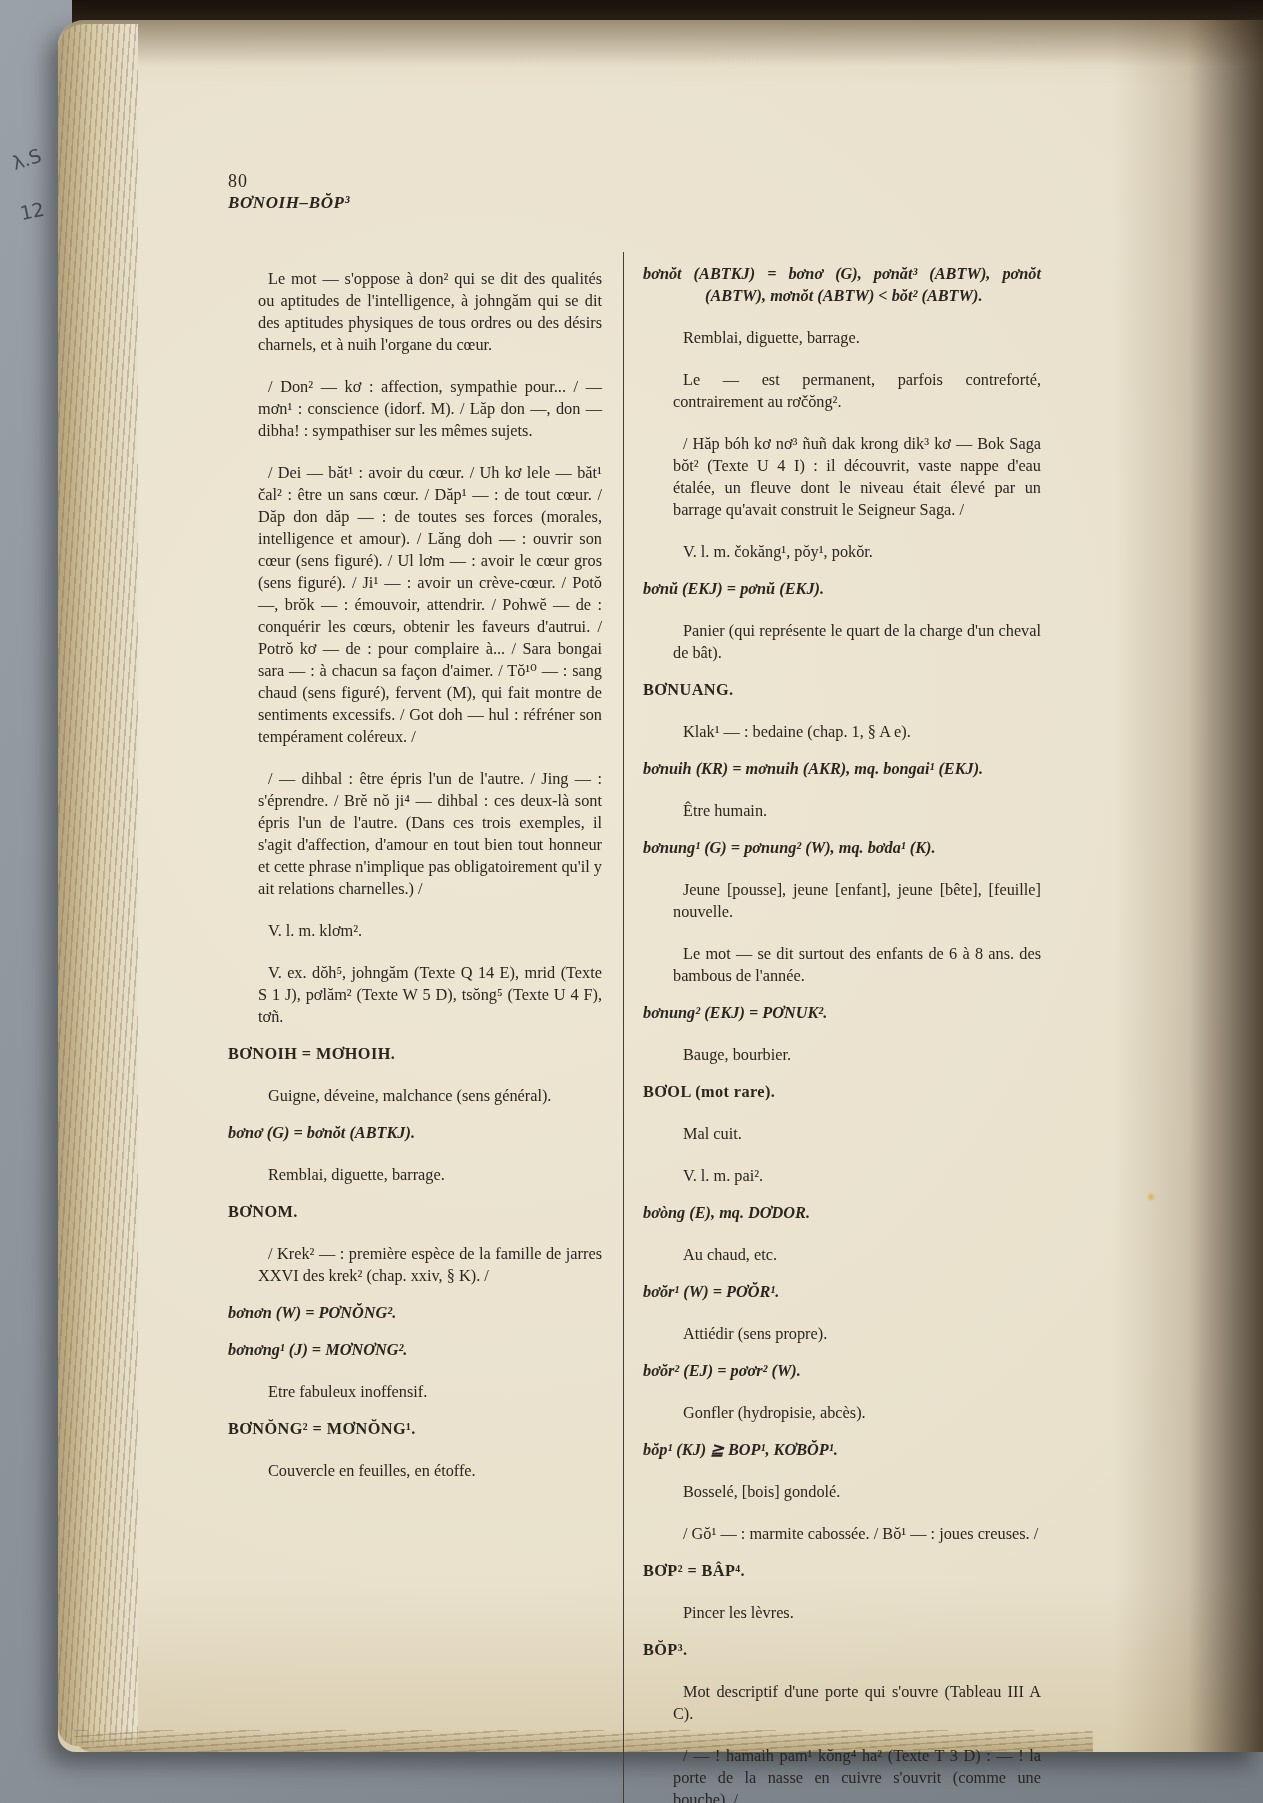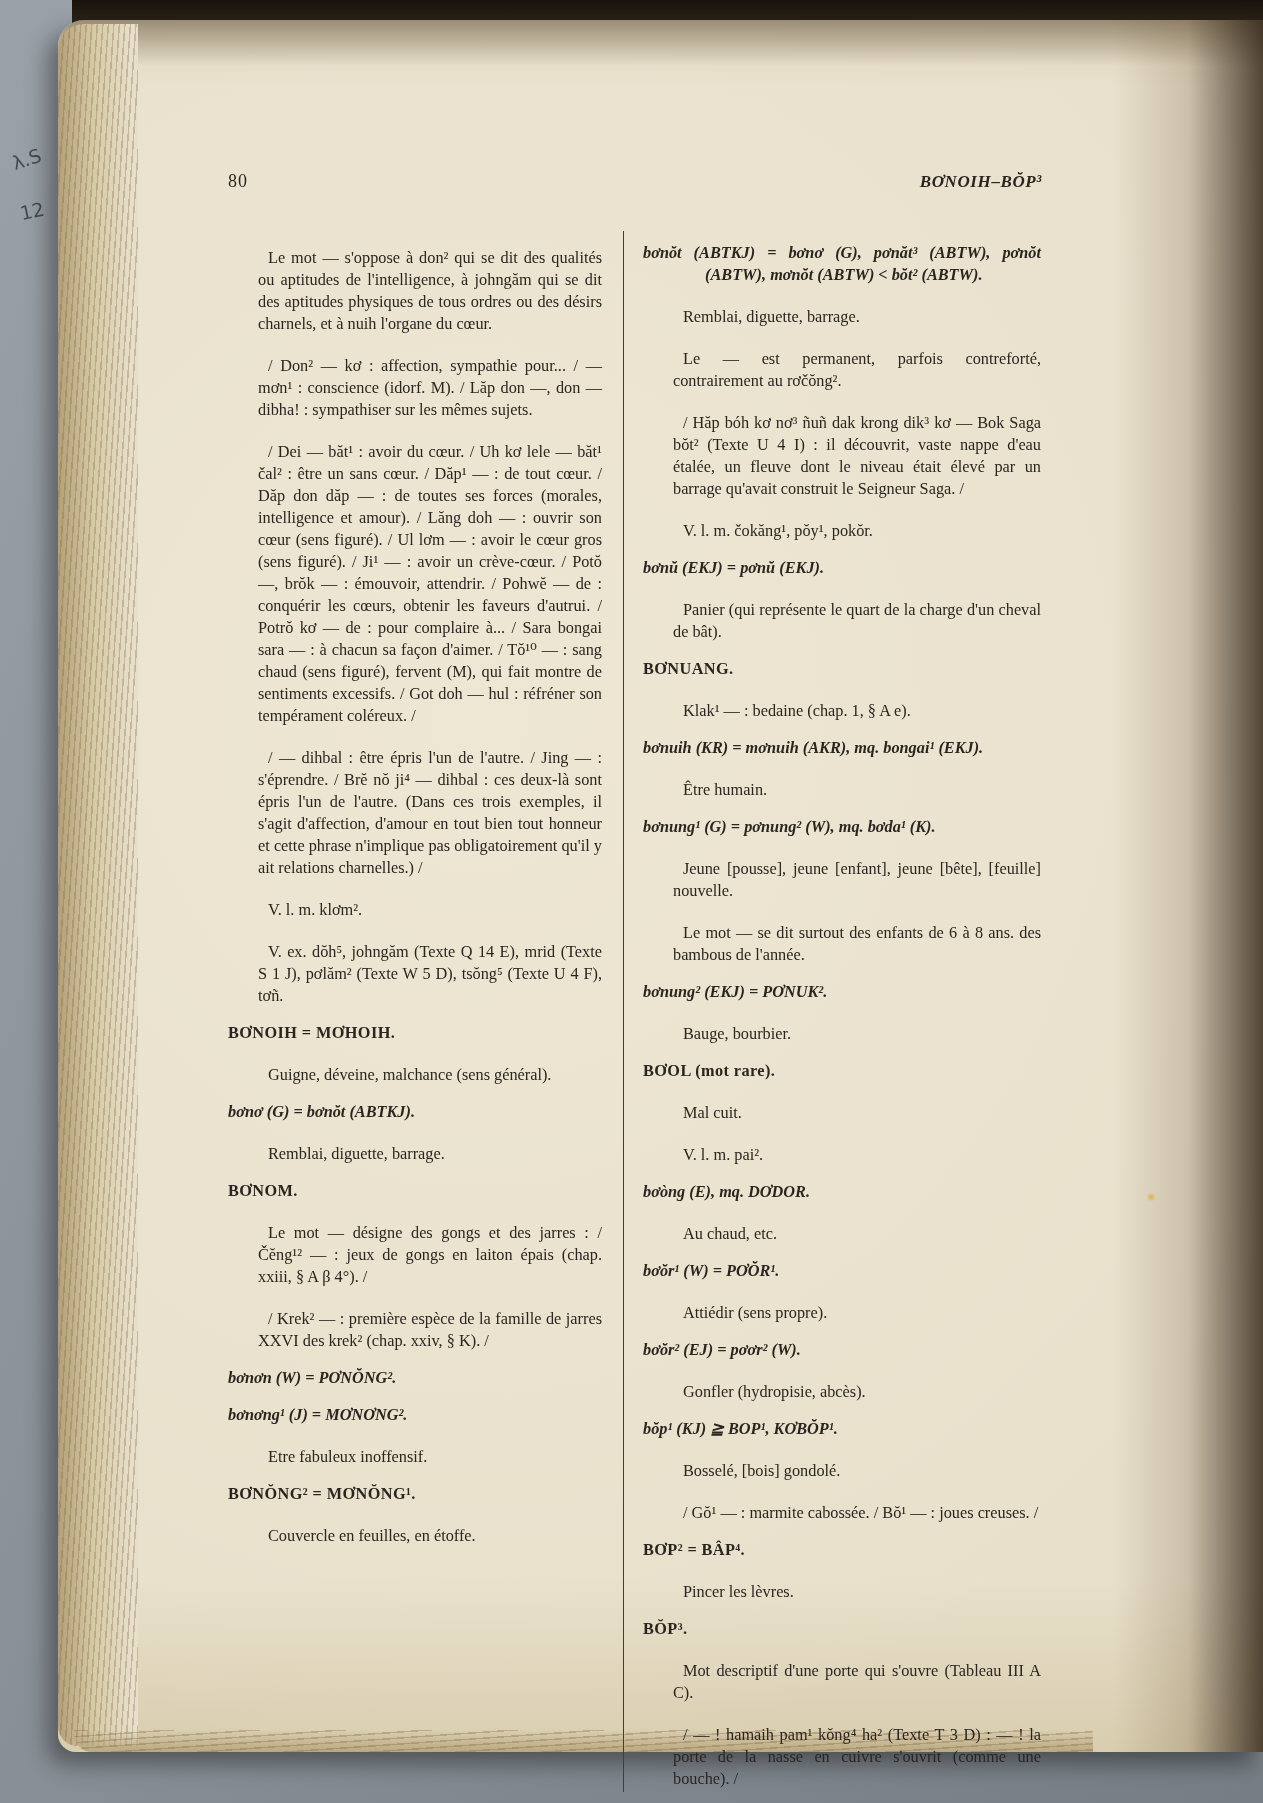--- a/index.html
+++ b/index.html
@@ -41,21 +41,21 @@
   }
   .gutter-shadow{
     position:absolute;top:0;right:0;bottom:0;width:150px;
     background:linear-gradient(to right, rgba(0,0,0,0) 0%, rgba(103,78,48,.22) 50%, rgba(43,30,17,.80) 100%);
     pointer-events:none;
   }
   .content{
     position:absolute;left:170px;top:150px;width:814px;
     color:#2b2520;font-size:16.3px;line-height:22px;
   }
-  .hdr{display:flex;justify-content:space-between;align-items:baseline;}
+  .hdr{display:flex;justify-content:space-between;align-items:baseline;flex-direction:column;}
   .pgnum{font-size:18px;letter-spacing:1px;}
   .runhead{font-size:17px;font-weight:700;letter-spacing:.6px;font-style:italic;}
   .cols{display:flex;margin-top:34px;}
   .col{text-align:justify;}
   .col-l{width:374px;}
   .col-r{width:398px;}
   .divider{width:1px;background:#43create3d35;background:#433d35;margin:4px 19px 0 21px;}
   .blk{margin:0;}
   .h1,.h2{font-weight:700;margin:15px 0 7px;padding-left:62px;text-indent:-62px;}
   .h1{letter-spacing:.4px;}
@@ -95,21 +95,20 @@
           <div class="blk p">/ Don² — kơ : affection, sympathie pour... / — mơn¹ : conscience (idorf. M). / Lăp don —, don — dibha! : sympathiser sur les mêmes sujets.</div>
           <div class="blk p">/ Dei — băt¹ : avoir du cœur. / Uh kơ lele — băt¹ čal² : être un sans cœur. / Dăp¹ — : de tout cœur. / Dăp don dăp — : de toutes ses forces (morales, intelligence et amour). / Lăng doh — : ouvrir son cœur (sens figuré). / Ul lơm — : avoir le cœur gros (sens figuré). / Ji¹ — : avoir un crève-cœur. / Potŏ —, brŏk — : émouvoir, attendrir. / Pohwĕ — de : conquérir les cœurs, obtenir les faveurs d'autrui. / Potrŏ kơ — de : pour complaire à... / Sara bongai sara — : à chacun sa façon d'aimer. / Tŏ¹⁰ — : sang chaud (sens figuré), fervent (M), qui fait montre de sentiments excessifs. / Got doh — hul : réfréner son tempérament coléreux. /</div>
           <div class="blk p">/ — dihbal : être épris l'un de l'autre. / Jing — : s'éprendre. / Brĕ nŏ ji⁴ — dihbal : ces deux-là sont épris l'un de l'autre. (Dans ces trois exemples, il s'agit d'affection, d'amour en tout bien tout honneur et cette phrase n'implique pas obligatoirement qu'il y ait relations charnelles.) /</div>
           <div class="blk p">V. l. m. klơm².</div>
           <div class="blk p">V. ex. dŏh⁵, johngăm (Texte Q 14 E), mrid (Texte S 1 J), pơlăm² (Texte W 5 D), tsŏng⁵ (Texte U 4 F), tơñ.</div>
           <div class="blk h1">BƠNOIH = MƠHOIH.</div>
           <div class="blk p">Guigne, déveine, malchance (sens général).</div>
           <div class="blk h2">bơnơ (G) = bơnŏt (ABTKJ).</div>
           <div class="blk p">Remblai, diguette, barrage.</div>
           <div class="blk h1">BƠNOM.</div>
-          <div class="blk p">Le mot — désigne des gongs et des jarres : / Čĕng¹² — : jeux de gongs en laiton épais (chap. xxiii, § A β 4°). /</div>
           <div class="blk p">/ Krek² — : première espèce de la famille de jarres XXVI des krek² (chap. xxiv, § K). /</div>
           <div class="blk h2">bơnơn (W) = PƠNŎNG².</div>
           <div class="blk h2">bơnơng¹ (J) = MƠNƠNG².</div>
           <div class="blk p">Etre fabuleux inoffensif.</div>
           <div class="blk h1">BƠNŎNG² = MƠNŎNG¹.</div>
           <div class="blk p">Couvercle en feuilles, en étoffe.</div>
         </div>
       <div class="divider"></div>
       <div class="col col-r">
           <div class="blk h2">bơnŏt (ABTKJ) = bơnơ (G), pơnăt³ (ABTW), pơnŏt (ABTW), mơnŏt (ABTW) &lt; bŏt² (ABTW).</div>

